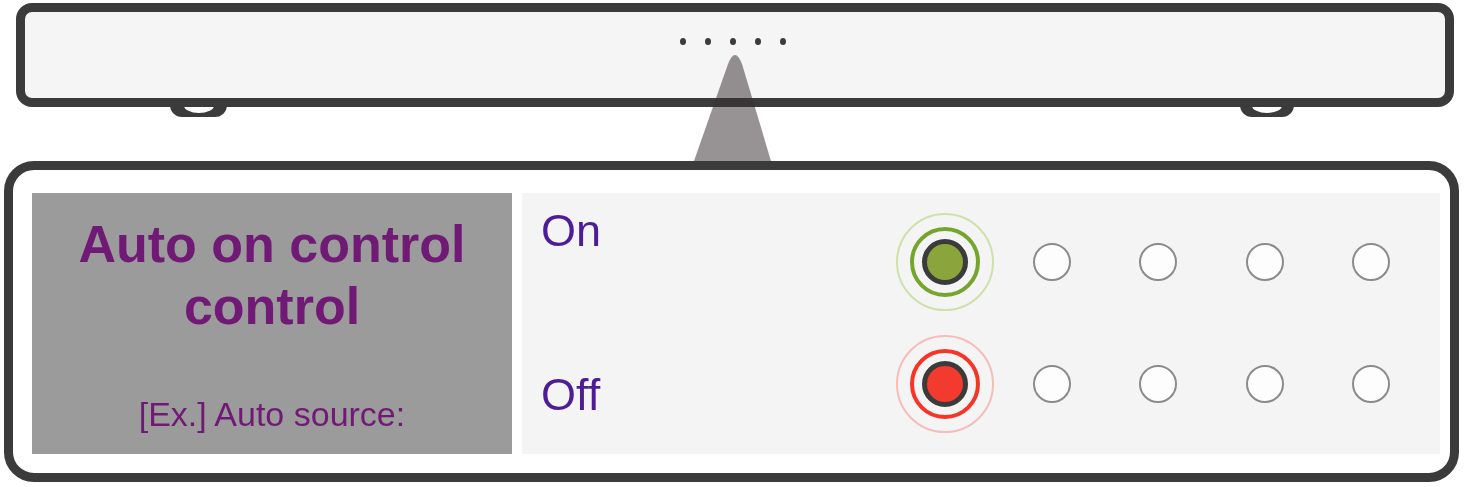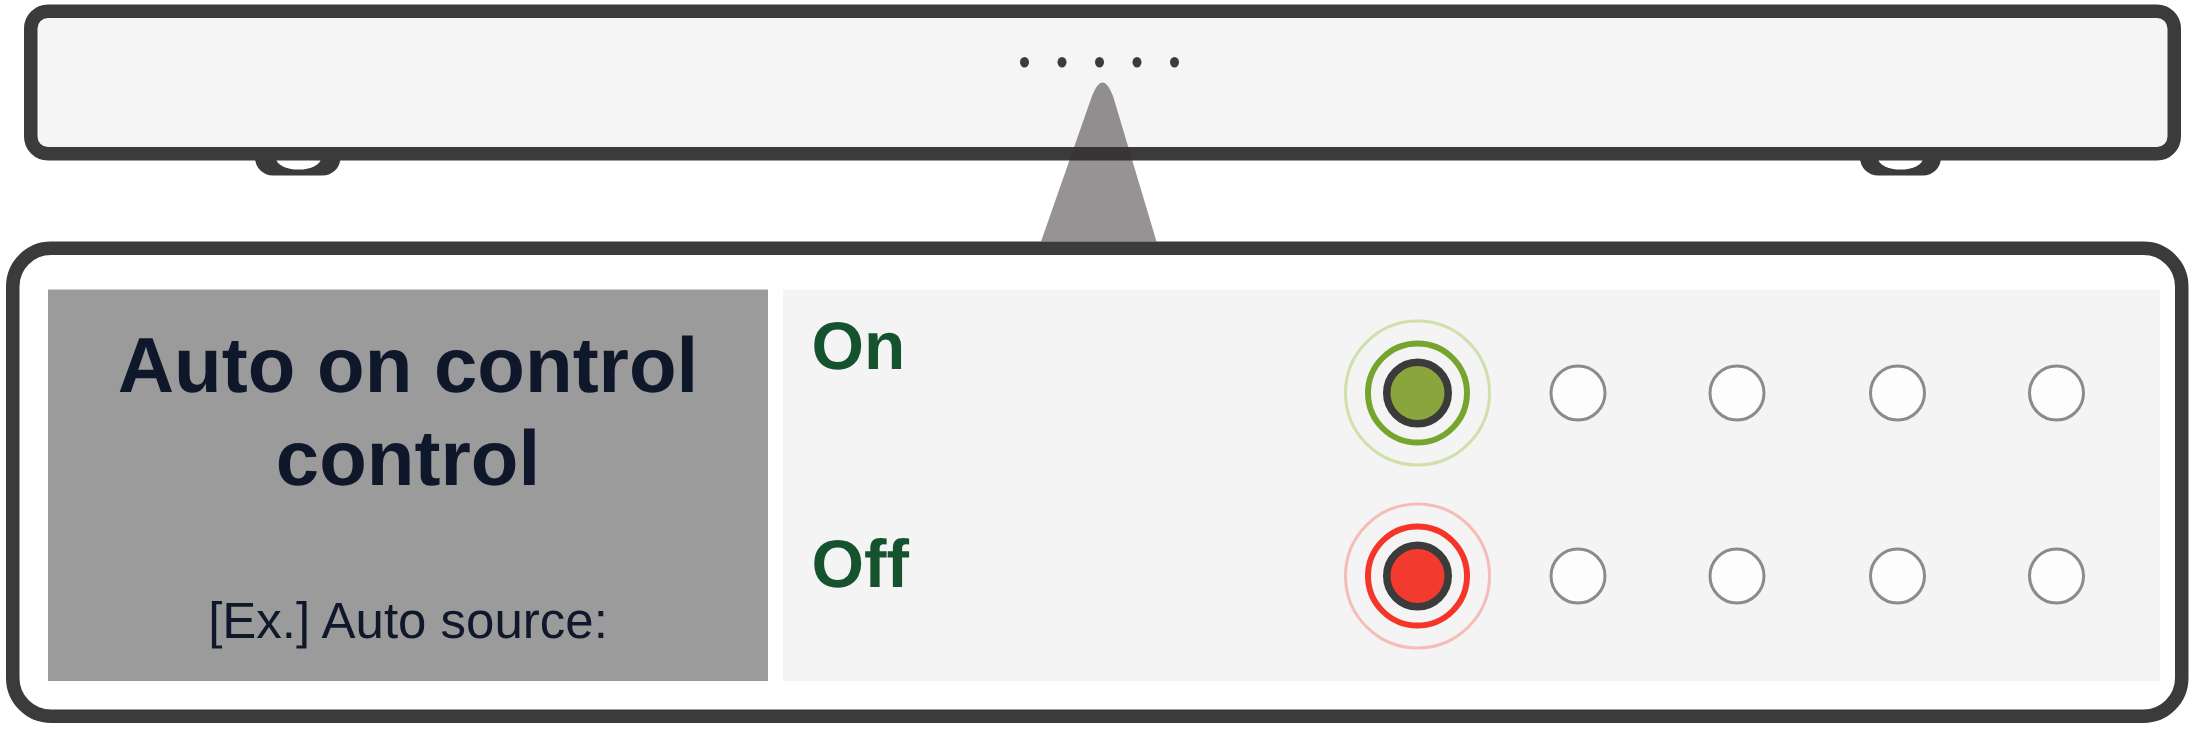--- a/index.html
+++ b/index.html
@@ -26,36 +26,36 @@
   .led-dots{position:absolute;left:680px;top:38px;display:flex;gap:19px;z-index:3;}
   .led-dots .dot{width:6px;height:7px;border-radius:50%;background:var(--outline);}
   .pointer{position:absolute;left:690px;top:44px;z-index:4;}
   
   .callout{
     position:absolute;left:4px;top:161px;width:1437px;height:303px;
     background:#ffffff;border:9px solid var(--outline);border-radius:30px;z-index:3;
   }
   .label-panel{
     position:absolute;left:32px;top:193px;width:480px;height:261px;
-    background:var(--panel-gray);color:#0f172a;z-index:5;
+    background:var(--panel-gray);color:#701a75;z-index:5;
     display:flex;flex-direction:column;align-items:center;justify-content:center;
     text-align:center;
     gap:48px;
   }
   .panel-title{font-size:52px;font-weight:bold;line-height:62px;}
   .panel-subtitle{font-size:34px;line-height:41px;margin-top:9px;}
   .options-panel{
     position:absolute;left:522px;top:193px;width:918px;height:261px;
     background:var(--panel-light);z-index:4;
   }
   .opt-label{
-    position:absolute;left:541px;color:#14532d;font-size:45px;line-height:60px;z-index:6;font-weight:bold;
+    position:absolute;left:541px;color:#4c1d95;font-size:45px;line-height:60px;z-index:6;
   }
   .opt-label.row1{top:201px;}
-  .opt-label.row2{top:346px;}
+  .opt-label.row2{top:365px;}
   
   .led-row{position:absolute;left:926px;display:flex;gap:68.5px;z-index:6;}
   .led-row.row1{top:243px;}
   .led-row.row2{top:365px;}
   .led-slot{position:relative;width:38px;height:38px;}
   .led-off{
     position:absolute;left:0;top:0;width:34px;height:34px;border-radius:50%;
     border:2px solid var(--led-off-stroke);background:var(--led-off-fill);
   }
   .halo,.ring,.core{position:absolute;left:50%;top:50%;transform:translate(-50%,-50%);border-radius:50%;}

